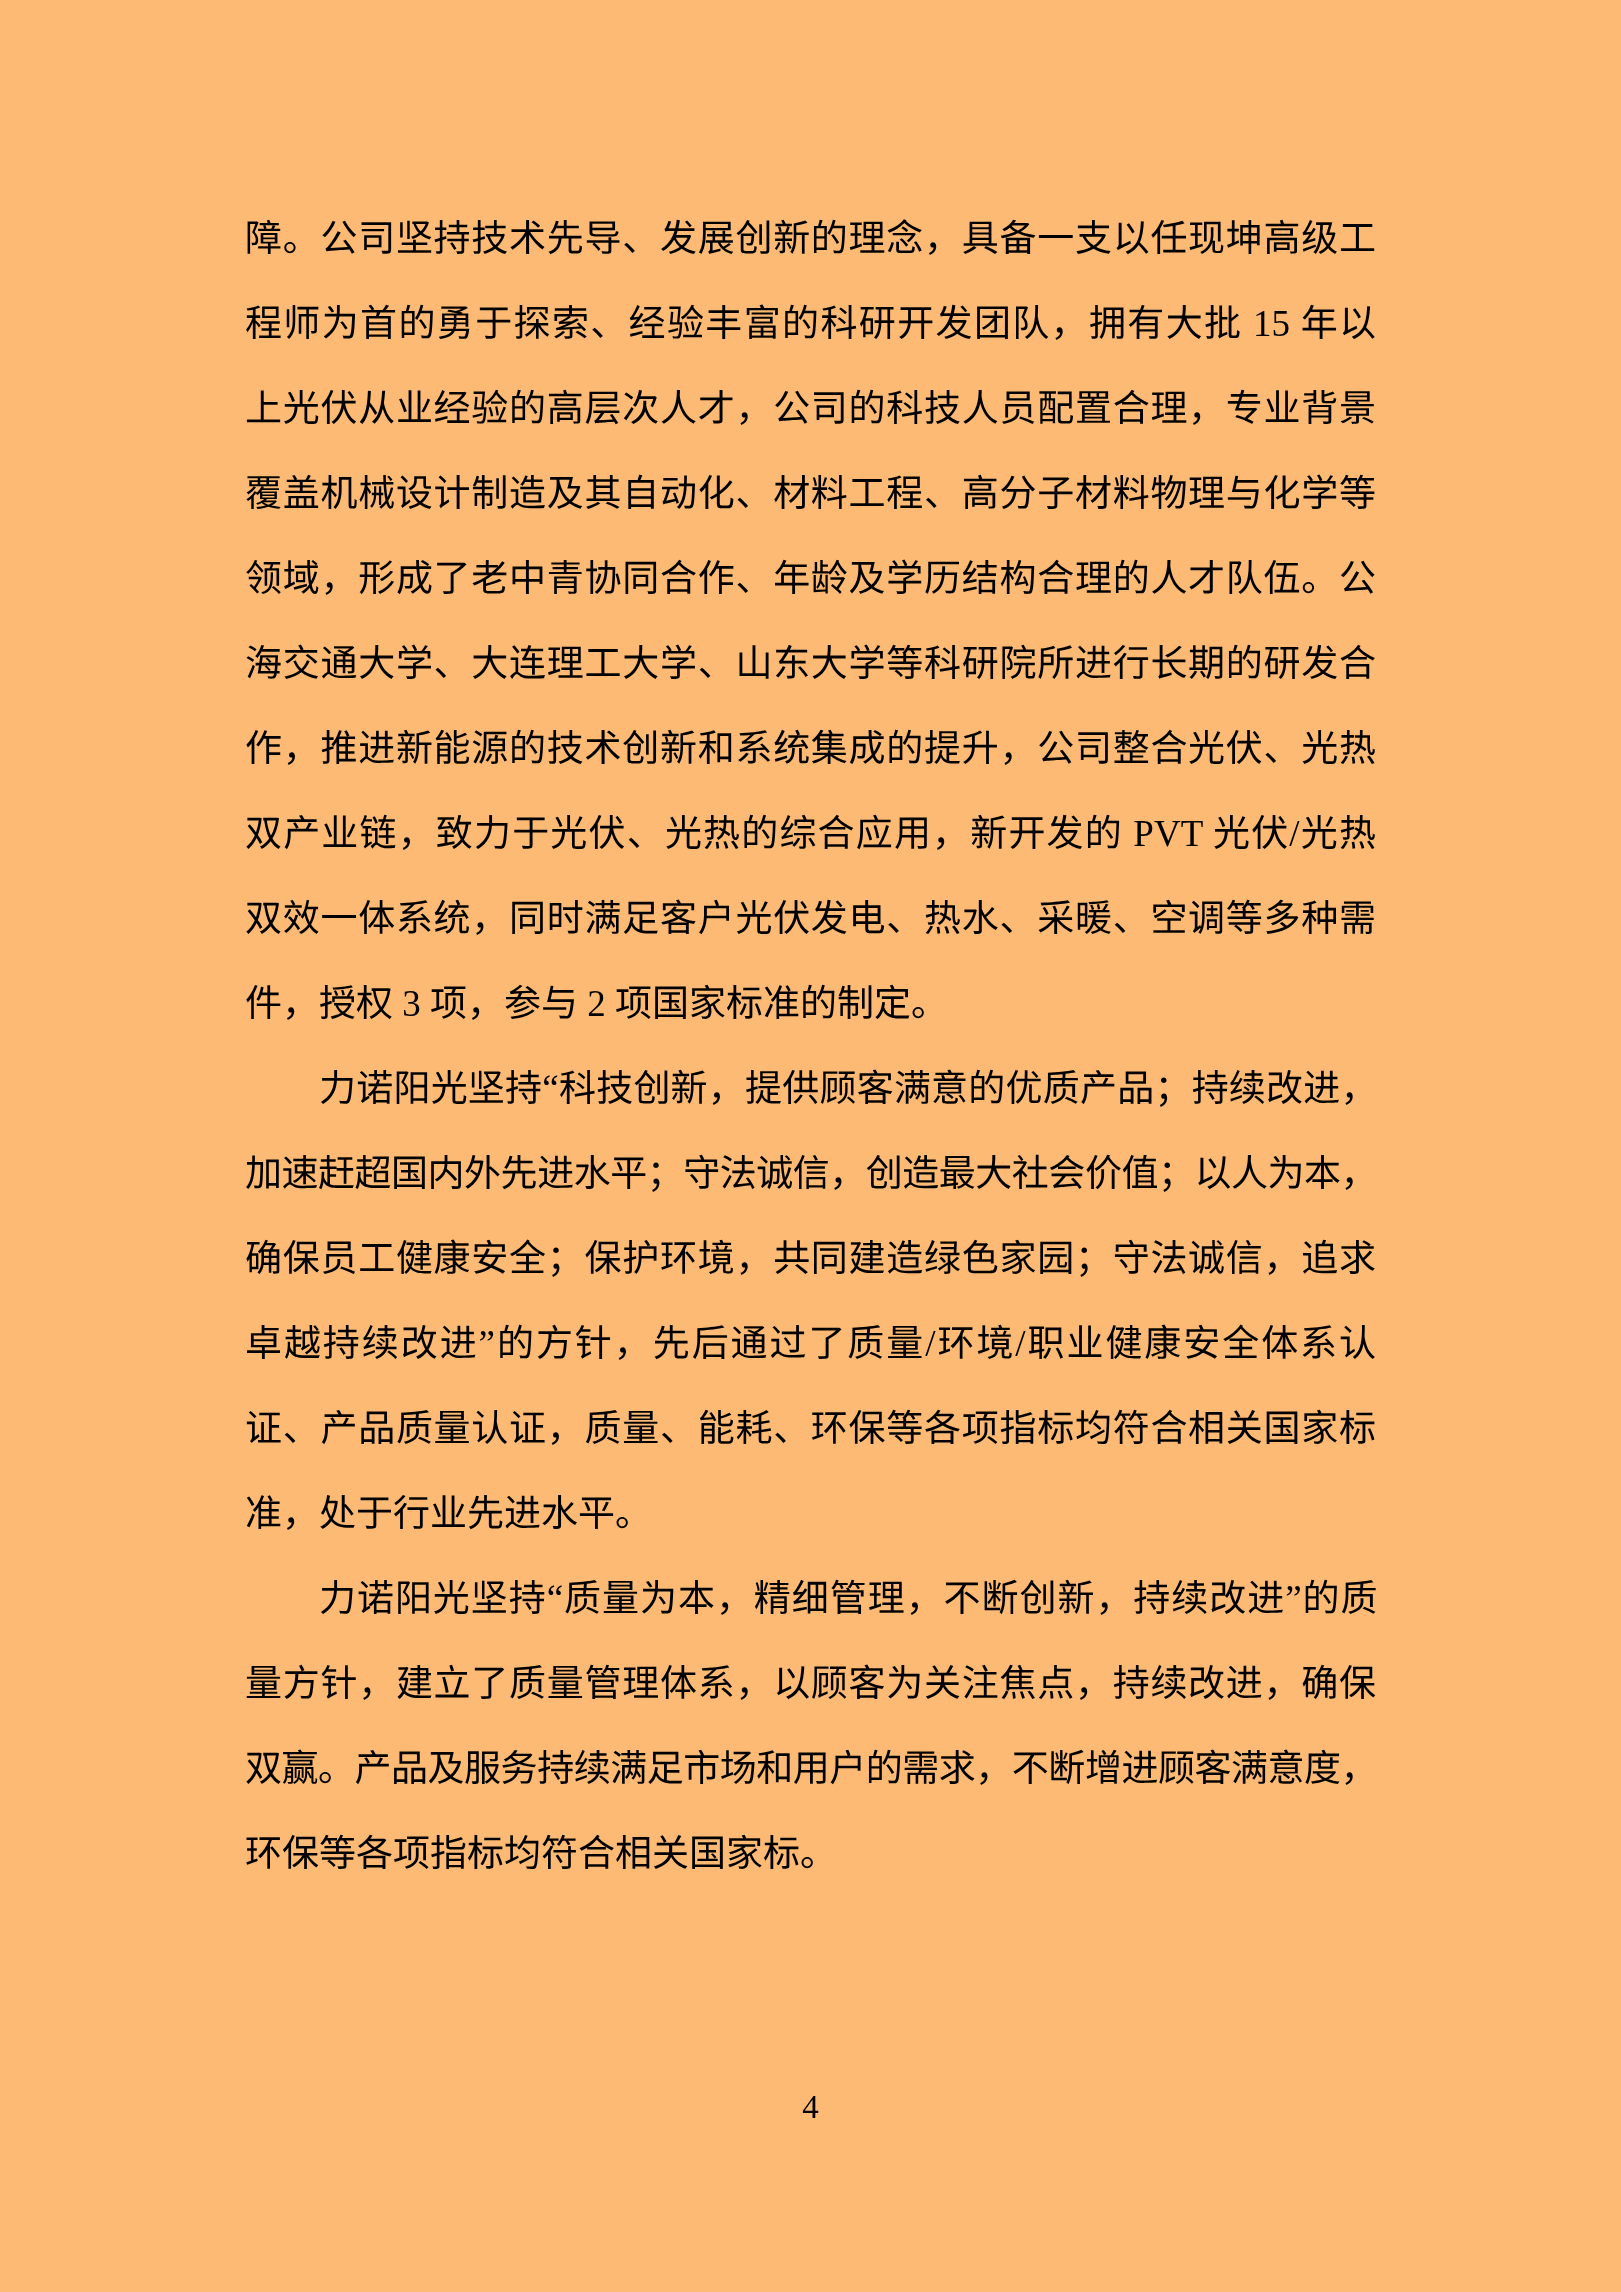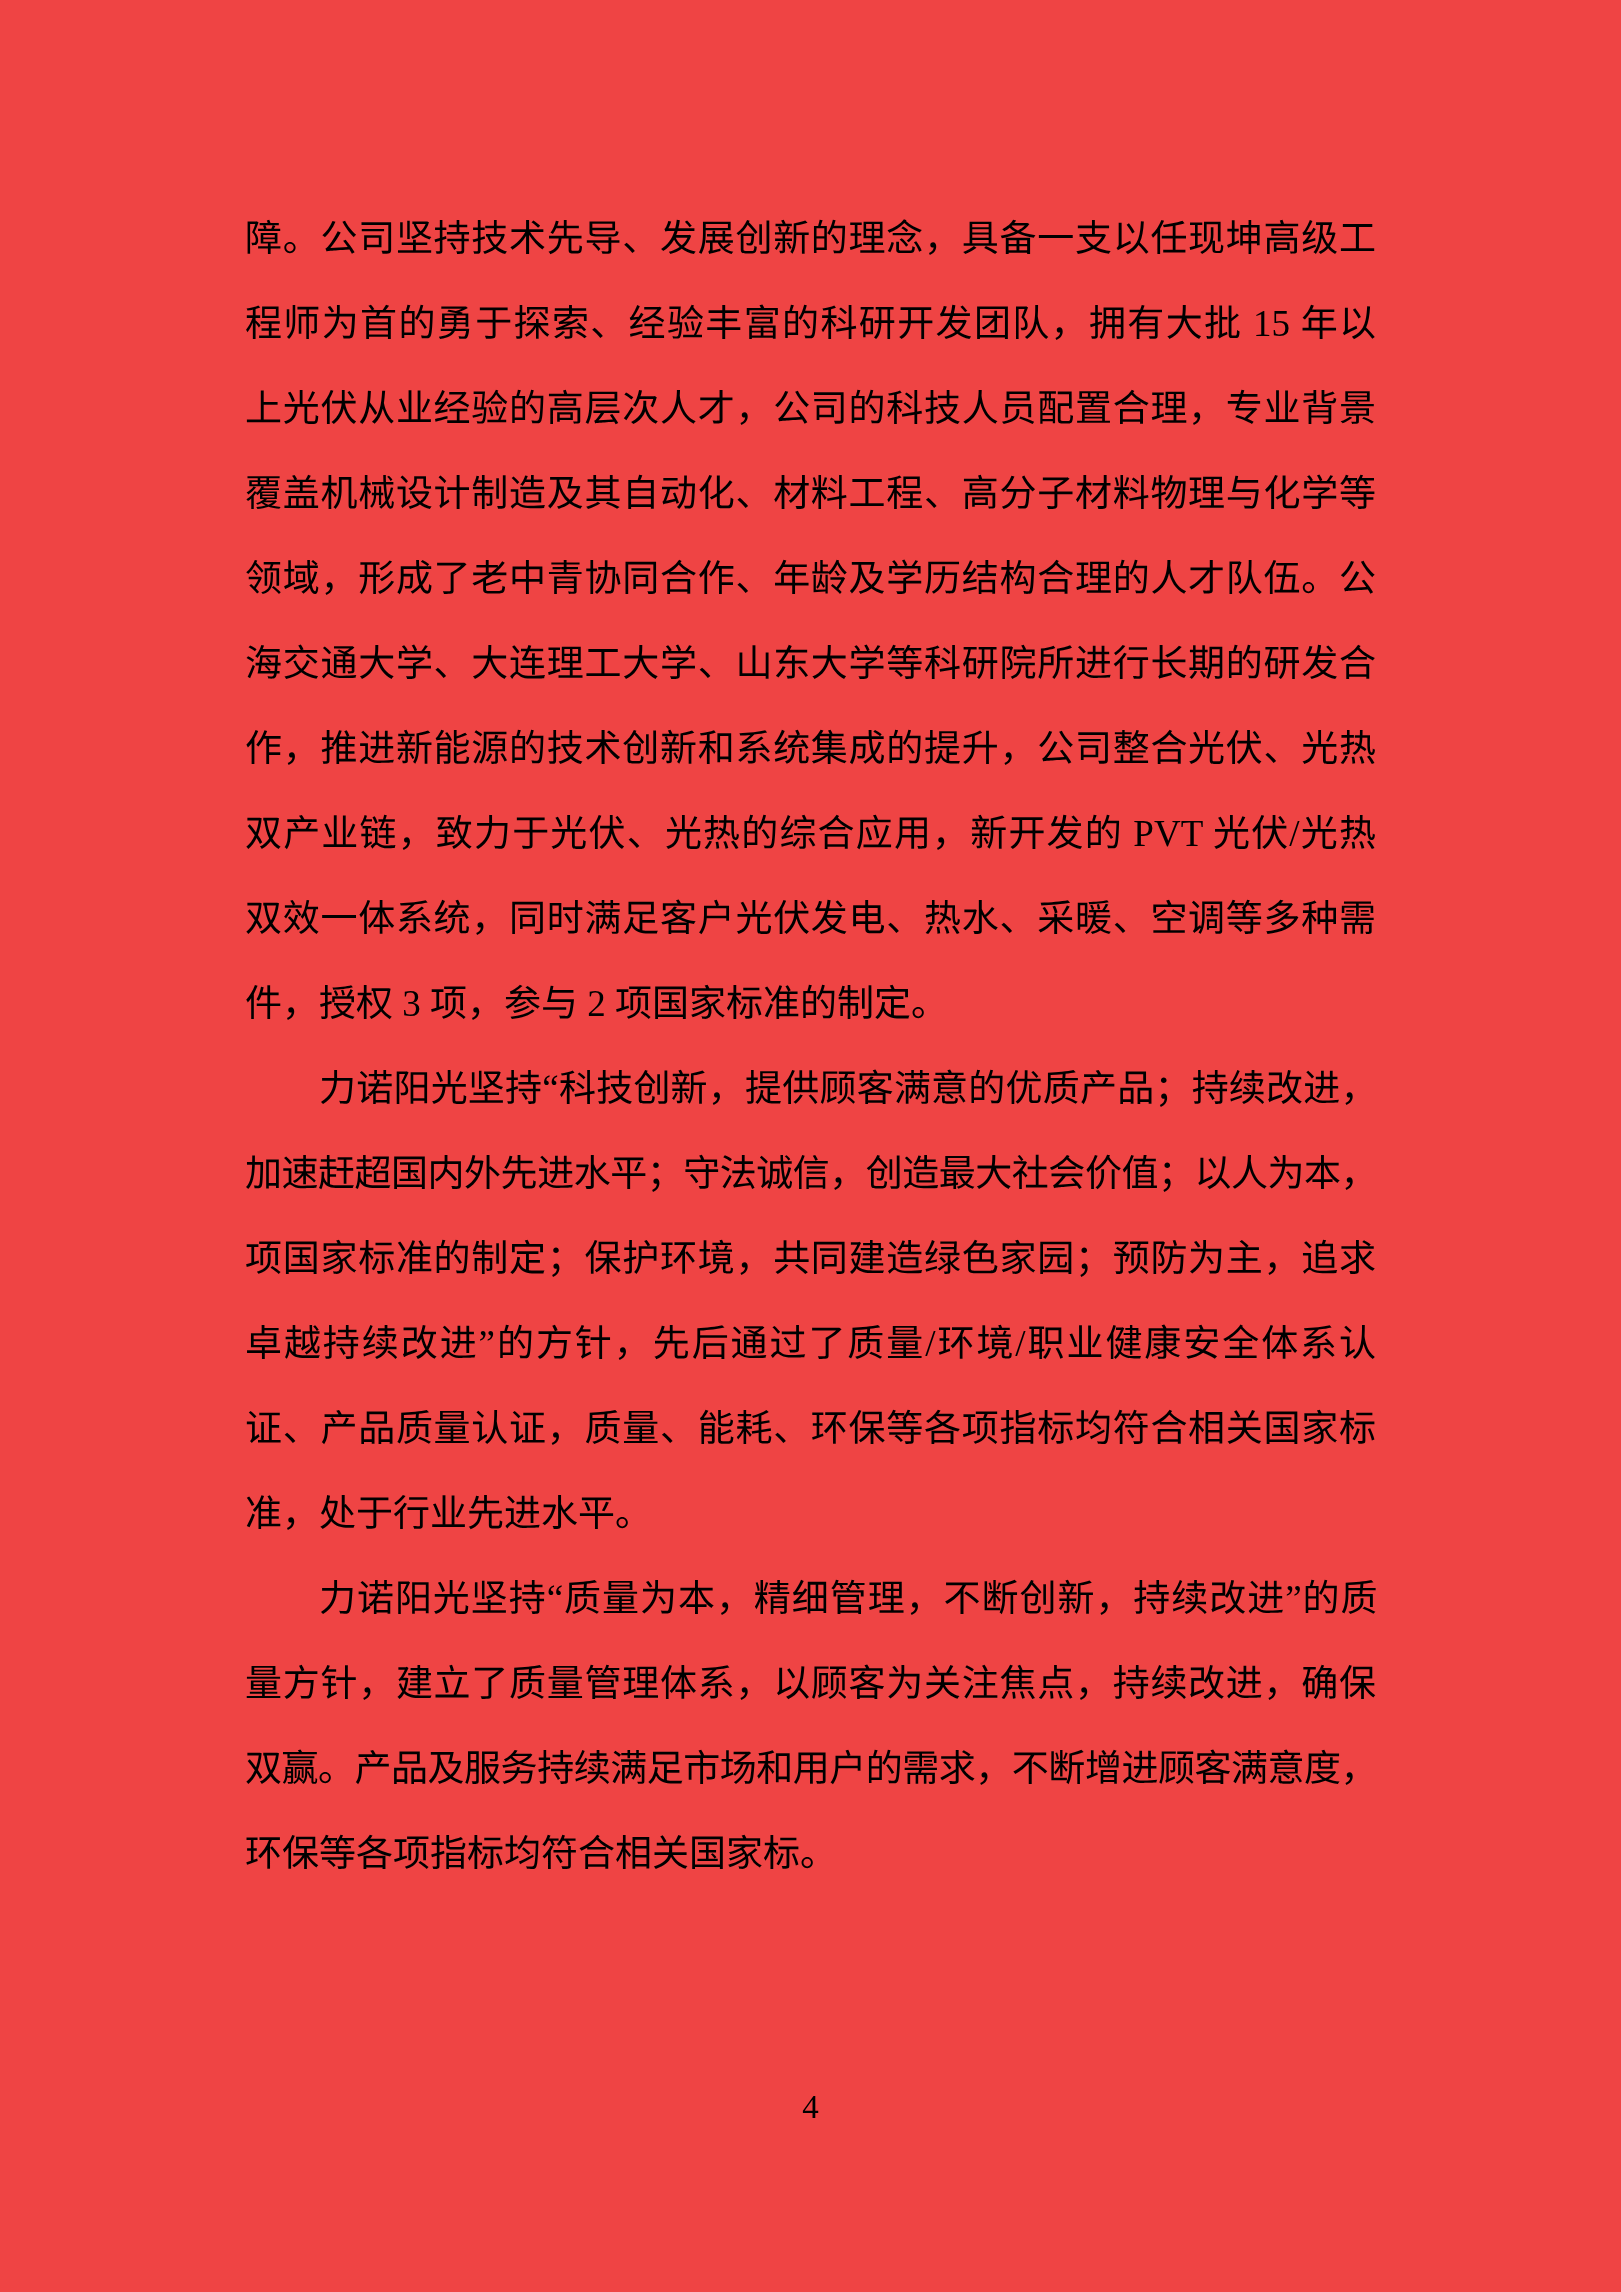--- a/index.html
+++ b/index.html
@@ -4,21 +4,21 @@
 <style>
   html, body {
     margin: 0;
     padding: 0;
     background: #ffffff;
   }
   .page {
     position: relative;
     width: 1621px;
     height: 2293px;
-    background: #ef4444;
+    background: #fdba74;
     color: #000000;
     font-family: "Liberation Serif", "DejaVu Serif", serif;
     overflow: hidden;
   }
   .text-block {
     position: absolute;
     left: 245px;
     top: 196px;
     width: 1131px;
     font-size: 37px;
@@ -66,21 +66,21 @@
       <div class="ln">海交通大学、大连理工大学、山东大学等科研院所进行长期的研发合</div>
       <div class="ln">作，推进新能源的技术创新和系统集成的提升，公司整合光伏、光热</div>
       <div class="ln">双产业链，致力于光伏、光热的综合应用，新开发的 PVT 光伏/光热</div>
       <div class="ln">双效一体系统，同时满足客户光伏发电、热水、采暖、空调等多种需</div>
       <div class="ln ln-last">件，授权 3 项，参与 2 项国家标准的制定。</div>
     </div>
 
     <div class="para">
       <div class="ln ln-indent ln-tight">力诺阳光坚持“科技创新，提供顾客满意的优质产品；持续改进，</div>
       <div class="ln ln-tight">加速赶超国内外先进水平；守法诚信，创造最大社会价值；以人为本，</div>
-      <div class="ln">项国家标准的制定；保护环境，共同建造绿色家园；预防为主，追求</div>
+      <div class="ln">确保员工健康安全；保护环境，共同建造绿色家园；守法诚信，追求</div>
       <div class="ln">卓越持续改进”的方针，先后通过了质量/环境/职业健康安全体系认</div>
       <div class="ln">证、产品质量认证，质量、能耗、环保等各项指标均符合相关国家标</div>
       <div class="ln ln-last">准，处于行业先进水平。</div>
     </div>
 
     <div class="para">
       <div class="ln ln-indent ln-tight">力诺阳光坚持“质量为本，精细管理，不断创新，持续改进”的质</div>
       <div class="ln">量方针，建立了质量管理体系，以顾客为关注焦点，持续改进，确保</div>
       <div class="ln ln-tight">双赢。产品及服务持续满足市场和用户的需求，不断增进顾客满意度，</div>
       <div class="ln ln-last">环保等各项指标均符合相关国家标。</div>

